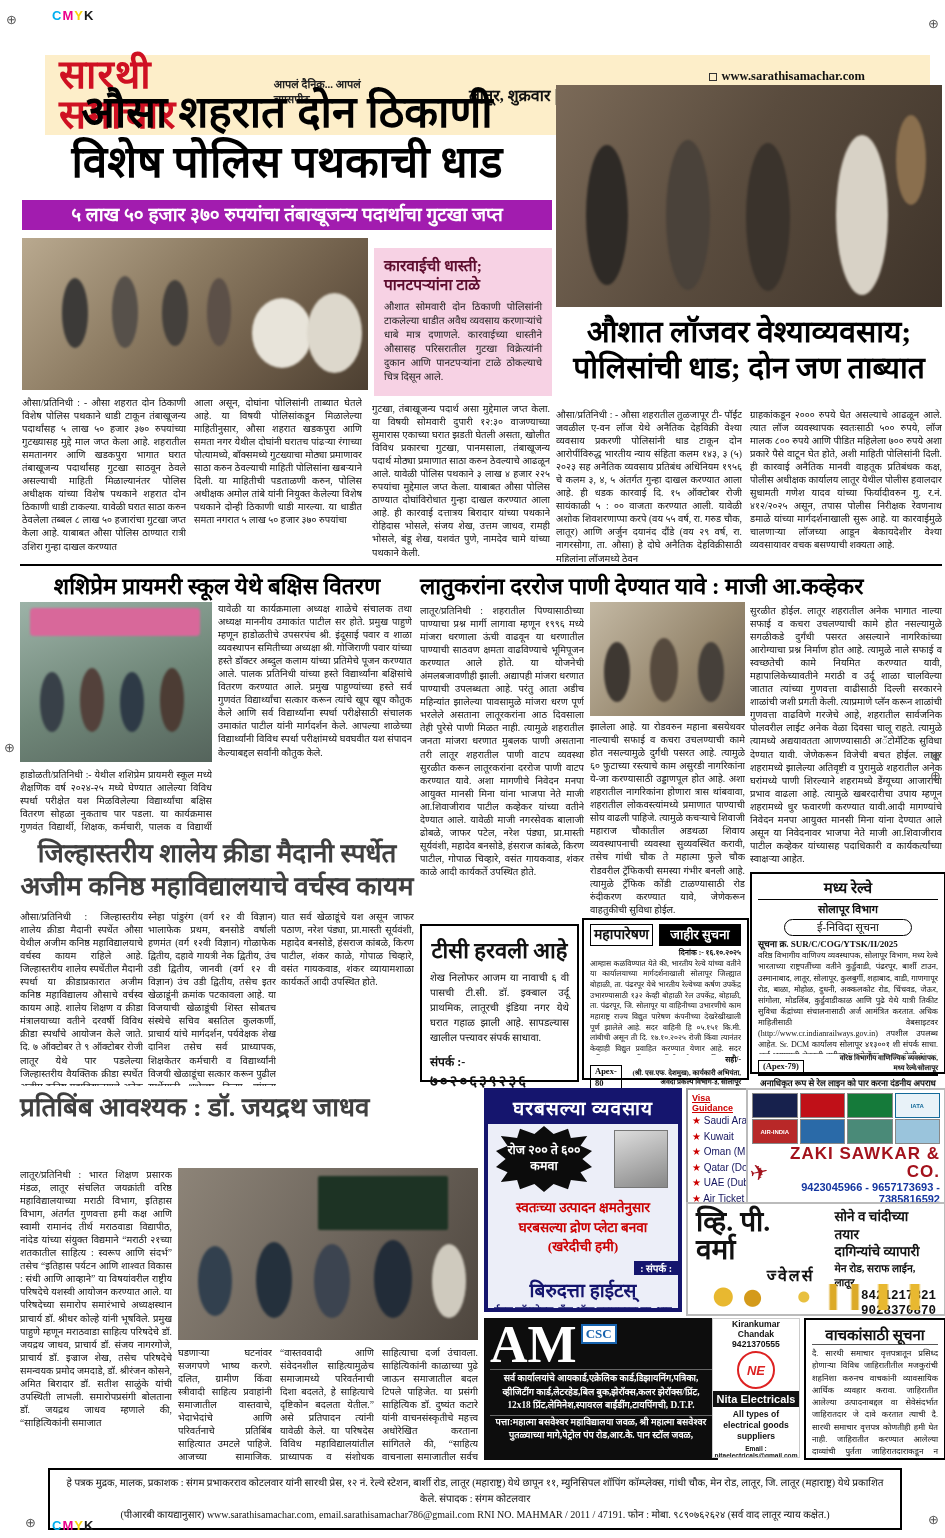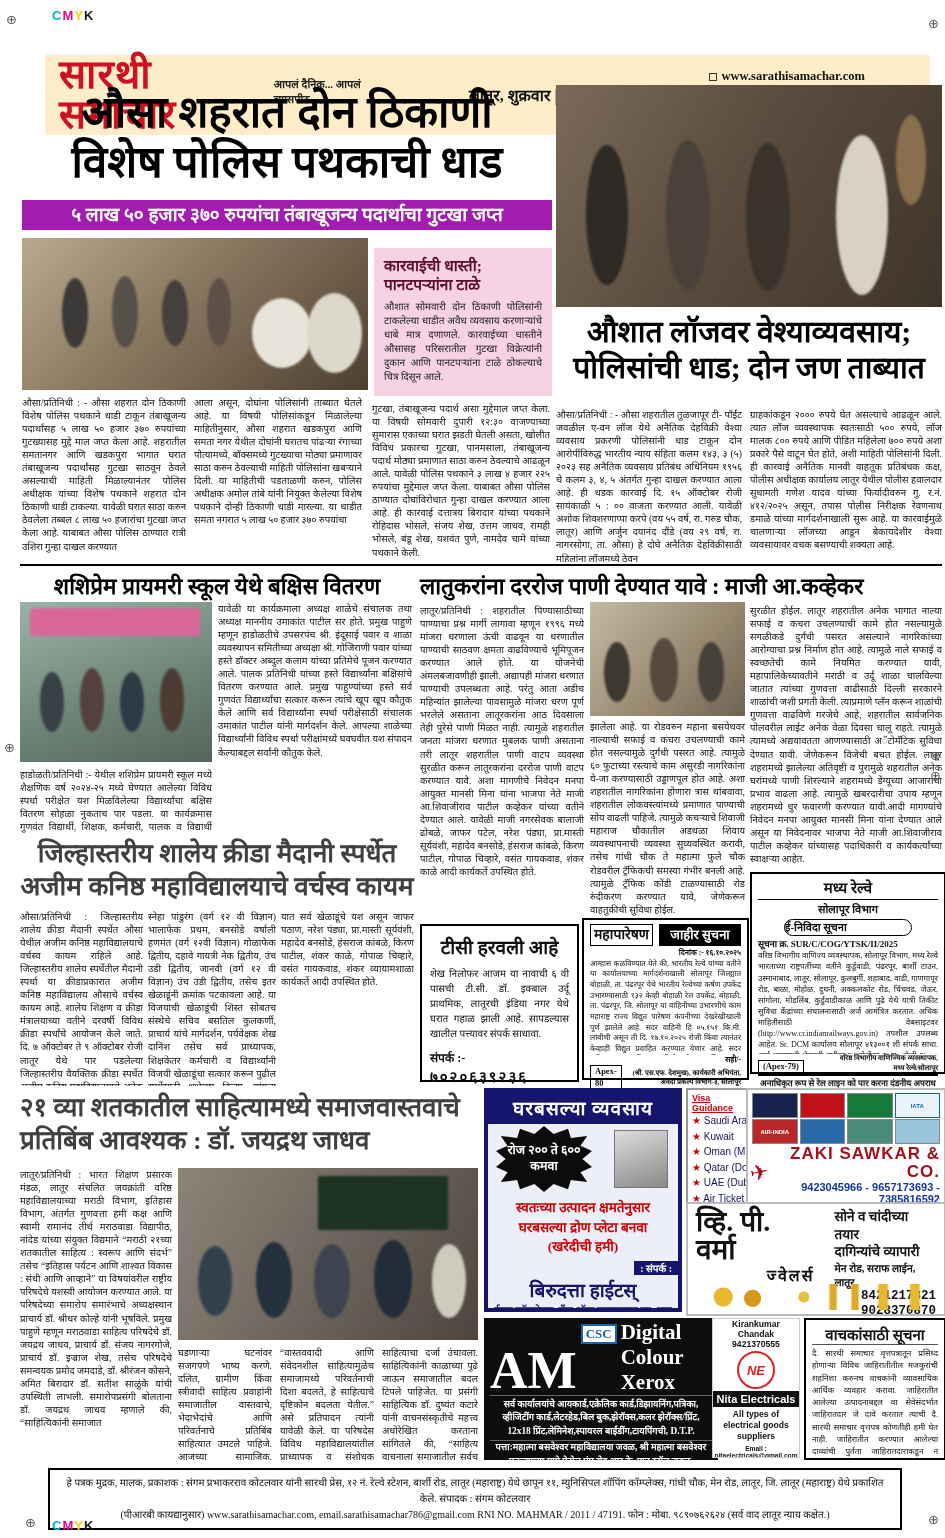--- a/index.html
+++ b/index.html
@@ -27,32 +27,32 @@
   .bcol{font-size:9.6px;line-height:1.36;text-align:justify;overflow:hidden;color:#151515;}
   
   .photo{background:linear-gradient(135deg,#b9a98f 0%,#8d7c63 40%,#6e5d49 70%,#4c3f31 100%);overflow:hidden;}
   .photo .blob{position:absolute;border-radius:50%;filter:blur(1px);}
   .pinkbox{background:#f7d2e4;padding:8px 10px;}
   .pinkbox .t{font-weight:800;font-size:15.5px;color:#5d0d2e;line-height:1.25;margin-bottom:5px;}
   .pinkbox .b{font-size:10px;line-height:1.4;text-align:justify;color:#222;}
   .rule{background:#000;}
   
   .tcbox{border:2px solid #000;padding:6px 8px;text-align:center;}
-  .tcbox .t{font-weight:800;font-size:19px;margin:2px 0 6px;}
+  .tcbox .t{font-weight:800;font-size:22px;margin:2px 0 6px;}
   .tcbox .b{font-size:10px;line-height:1.5;text-align:justify;}
   .tcbox .c{font-weight:700;font-size:12px;margin-top:8px;text-align:left;}
   .tcbox .p{font-weight:800;font-size:15px;letter-spacing:2px;text-align:left;}
   .mahabox{border:2px solid #000;padding:4px 6px;font-size:7.6px;line-height:1.4;text-align:justify;}
   .maha-head{display:flex;align-items:center;gap:6px;margin-bottom:2px;}
   .maha-brand{font-weight:800;font-size:14px;border:1px solid #000;padding:0 3px;background:#fff;}
   .maha-title{flex:1;background:#000;color:#fff;font-weight:800;font-size:13px;text-align:center;padding:2px 0;}
   .rlybox{border:2px solid #000;padding:4px 6px;font-size:8px;line-height:1.38;text-align:justify;}
   .rlybox .t1{text-align:center;font-weight:800;font-size:15px;border-bottom:1px solid #000;margin-bottom:2px;}
   .rlybox .t2{text-align:center;font-weight:700;font-size:11px;}
-  .rlybox .t3{text-align:left;font-weight:700;font-size:11px;border:1.5px solid #000;border-radius:10px;width:70%;margin:2px auto;}
+  .rlybox .t3{text-align:center;font-weight:400;font-size:11px;border:1.5px solid #000;border-radius:10px;width:70%;margin:2px auto;}
   .rlybox .no{font-weight:800;font-size:9px;}
   .rlywarn{background:#fff;border-top:2px solid #000;font-weight:800;font-size:8.6px;text-align:center;padding-top:2px;}
   .apex{border:1px solid #000;display:inline-block;padding:0 4px;font-size:8.5px;font-weight:700;}
   
   .gharad{border:4px solid #15156e;background:#eceef8;padding:0;overflow:hidden;}
   .gharad .title{background:#15156e;color:#fff;font-weight:800;font-size:19px;text-align:center;padding:3px 0;letter-spacing:1px;}
   .star{position:absolute;left:8px;top:34px;width:96px;height:66px;background:#0c0c0c;color:#fff;font-weight:800;font-size:12.5px;
         display:flex;align-items:center;justify-content:center;text-align:center;line-height:1.25;
         clip-path:polygon(50% 0,60% 12%,75% 4%,78% 18%,95% 15%,88% 30%,100% 38%,90% 50%,100% 62%,88% 70%,95% 85%,78% 82%,75% 96%,60% 88%,50% 100%,40% 88%,25% 96%,22% 82%,5% 85%,12% 70%,0 62%,10% 50%,0 38%,12% 30%,5% 15%,22% 18%,25% 4%,40% 12%);}
   .gharpic{position:absolute;right:10px;top:38px;width:52px;height:56px;background:linear-gradient(160deg,#ddd,#888);border:1px solid #777;}
@@ -220,21 +220,20 @@
     <div class="no">सूचना क्र. SUR/C/COG/YTSK/II/2025</div>
     <div style="height:104px;overflow:hidden;">वरिष्ठ विभागीय वाणिज्य व्यवस्थापक, सोलापूर विभाग, मध्य रेल्वे भारताच्या राष्ट्रपतींच्या वतीने कुर्डुवाडी, पंढरपूर, बार्शी टाउन, उस्मानाबाद, लातूर, सोलापूर, कुलबुर्गी, शहाबाद, वाडी, गाणगापूर रोड, बाळा, मोहोळ, दुधनी, अक्कलकोट रोड, चिंचवड, जेऊर, सांगोला, मोडलिंब, कुर्डुवाडीकाळ आणि पुढे येथे यात्री तिकीट सुविधा केंद्रांच्या संचालनासाठी अर्ज आमंत्रित करतात. अधिक माहितीसाठी वेबसाइटवर (http://www.cr.indianrailways.gov.in) तपशील उपलब्ध आहेत. Sr. DCM कार्यालय सोलापूर ४१३००१ शी संपर्क साधा. अर्ज भरण्याची शेवटची तारीख १४ नोव्हेंबर २०२५, रोजी १५.०० वाजेपर्यंत आहे.</div>
     <div style="display:flex;justify-content:space-between;align-items:flex-end;">
       <span class="apex">(Apex-79)</span>
       <span style="font-weight:700;font-size:7px;text-align:right;width:110px;">वरिष्ठ विभागीय वाणिज्यिक व्यवस्थापक, मध्य रेल्वे/सोलापूर</span>
     </div>
     <div class="rlywarn">अनाधिकृत रूप से रेल लाइन को पार करना दंडनीय अपराध है</div>
   </div>
 
   <div class="abs h-two" style="left:20px;top:1092px;width:470px;text-align:left;">
-    <div>२१ व्या शतकातील साहित्यामध्ये समाजवास्तवाचे</div>
     <div>प्रतिबिंब आवश्यक : डॉ. जयद्रथ जाधव</div>
   </div>
   <div class="abs bcol" style="left:20px;top:1168px;width:152px;height:292px;">लातूर/प्रतिनिधी : भारत शिक्षण प्रसारक मंडळ, लातूर संचलित जयक्रांती वरिष्ठ महाविद्यालयाच्या मराठी विभाग, इतिहास विभाग, अंतर्गत गुणवत्ता हमी कक्ष आणि स्वामी रामानंद तीर्थ मराठवाडा विद्यापीठ, नांदेड यांच्या संयुक्त विद्यमाने “मराठी २१च्या शतकातील साहित्य : स्वरूप आणि संदर्भ” तसेच “इतिहास पर्यटन आणि शाश्वत विकास : संधी आणि आव्हाने” या विषयांवरील राष्ट्रीय परिषदेचे यशस्वी आयोजन करण्यात आले. या परिषदेच्या समारोप समारंभाचे अध्यक्षस्थान प्राचार्य डॉ. श्रीधर कोल्हे यांनी भूषविले. प्रमुख पाहुणे म्हणून मराठवाडा साहित्य परिषदेचे डॉ. जयद्रथ जाधव, प्राचार्य डॉ. संजय नागरगोजे, प्राचार्य डॉ. इज्राज शेख, तसेच परिषदेचे समन्वयक प्रमोद जमदाडे, डॉ. श्रीरंजन कोसने, अमित बिरादार डॉ. सतीश साळुंके यांची उपस्थिती लाभली. समारोपप्रसंगी बोलताना डॉ. जयद्रथ जाधव म्हणाले की, “साहित्यिकांनी समाजात</div>
   <div class="abs photo" style="left:178px;top:1168px;width:300px;height:172px;background:linear-gradient(120deg,#8d8478,#6b635a 55%,#4e463e);">
     <div class="blob" style="left:140px;top:8px;width:130px;height:54px;background:#1d3324;border-radius:2px;"></div>
     <div class="blob" style="left:20px;top:78px;width:34px;height:70px;background:#32404e;"></div>
     <div class="blob" style="left:78px;top:74px;width:36px;height:76px;background:#24303c;"></div>
     <div class="blob" style="left:136px;top:76px;width:36px;height:74px;background:#3c4450;"></div>
     <div class="blob" style="left:196px;top:72px;width:38px;height:78px;background:#222c38;"></div>
     <div class="blob" style="left:254px;top:76px;width:34px;height:74px;background:#cfcabe;"></div>
@@ -300,21 +299,20 @@
         <div class="vphone" style="text-align:right;"><span>8421217321</span><br><span>9028370870</span></div>
       </div>
     </div>
     <div class="gold"></div>
   </div>
 
   <div class="abs amad" style="left:484px;top:1318px;width:222px;height:138px;">
     <div class="amtop">
       <span class="ambig">AM</span>
       <span class="csc">CSC</span>
-      <span class="amtitle">Digital Colour Xerox</span>
     </div>
     <div class="amserv">सर्व कार्यालयांचे आयकार्ड,एक्रेलिक कार्ड,डिझायनिंग,पत्रिका, व्हीजिटींग कार्ड,लेटरहेड,बिल बुक,झेरॉक्स,कलर झेरॉक्स/प्रिंट, 12x18 प्रिंट,लेमिनेश,स्पायरल बाईंडींग,टायपिंगची, D.T.P.</div>
     <div class="amaddr">पत्ता:महात्मा बसवेश्वर महाविद्यालया जवळ, श्री महात्मा बसवेश्वर पुतळ्याच्या मागे,पेट्रोल पंप रोड,आर.के. पान स्टॉल जवळ,</div>
 
   </div>
 
   <div class="abs chandak" style="left:712px;top:1318px;width:86px;height:138px;">
     <div class="chname">Kirankumar Chandak</div>
     <div class="chname">9421370555</div>
     <div class="nelogo">NE</div>

